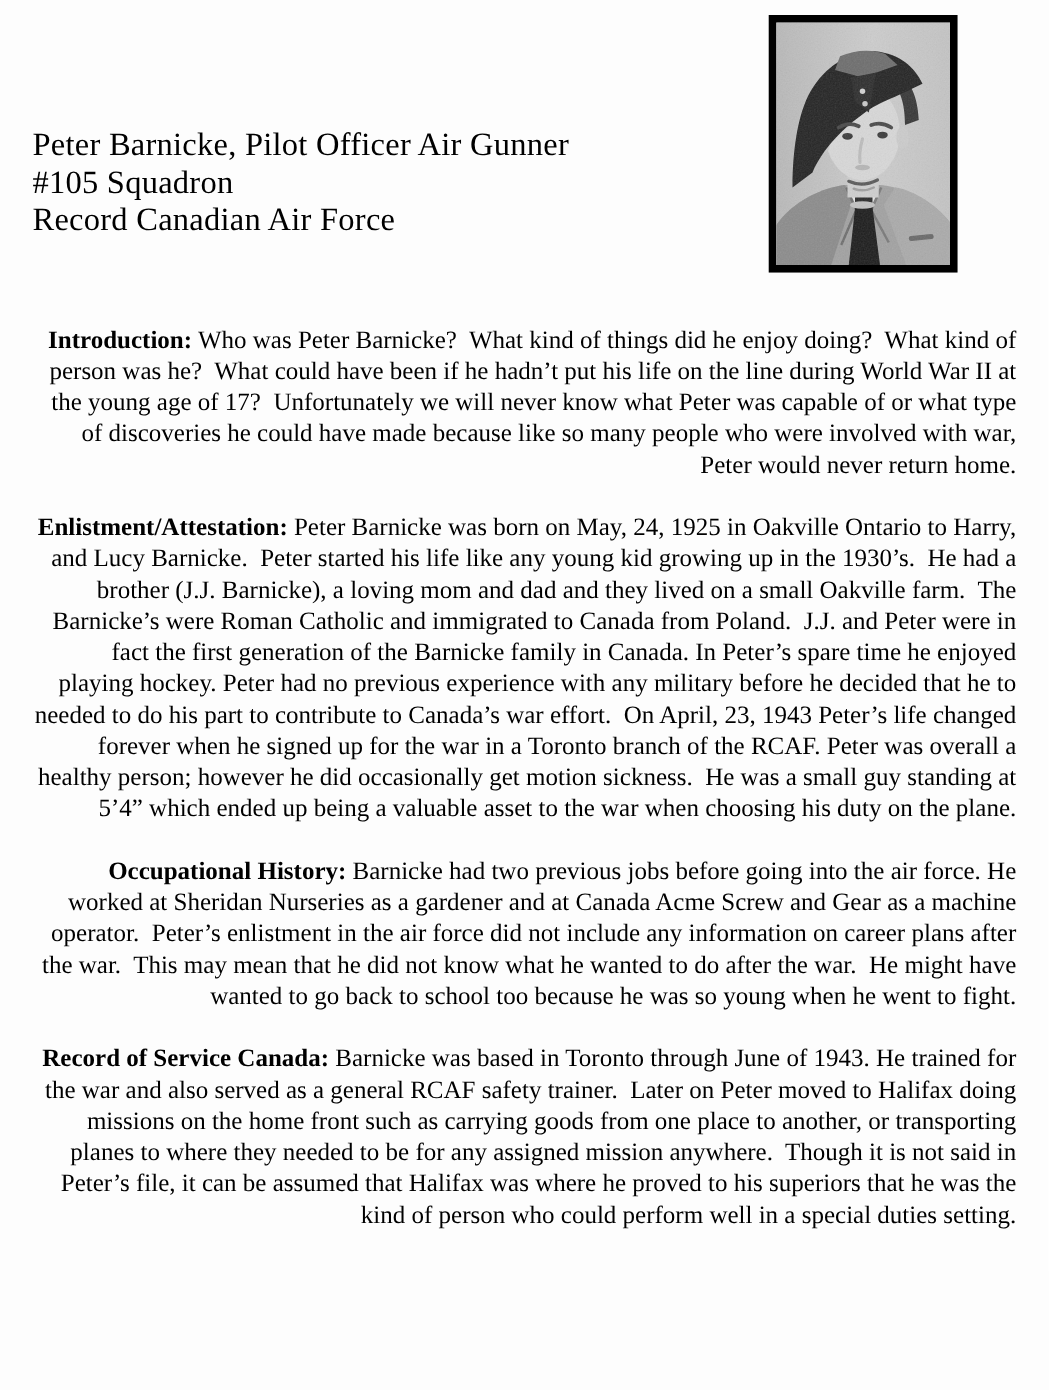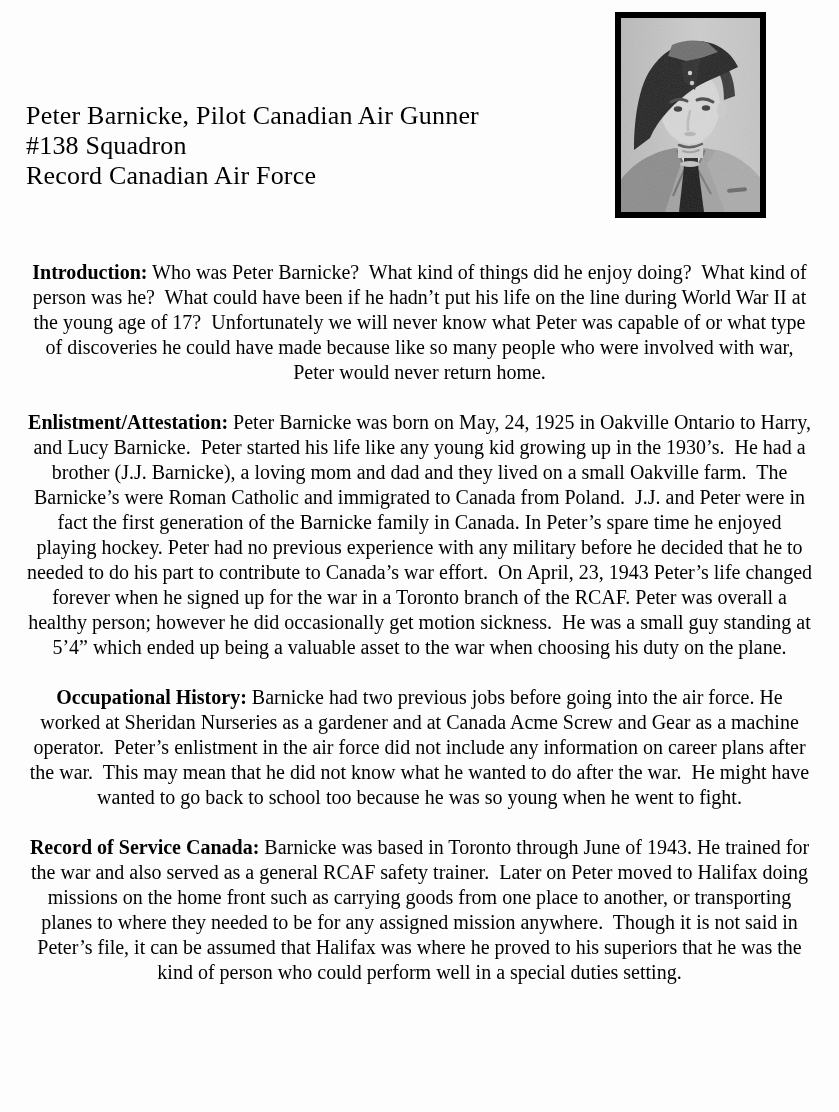--- a/index.html
+++ b/index.html
@@ -27,21 +27,21 @@
     line-height: 30px;
     letter-spacing: 0.2px;
   }
   .doc-title .title-line {
     white-space: nowrap;
   }
   .body-para {
     font-size: 20px;
     line-height: 25px;
     margin: 25px 0 0 0;
-    text-align: center;
+    text-align: right;
   }
   .body-para:first-of-type {
     margin-top: 69px;
   }
   .body-para .para-label {
     font-weight: bold;
   }
   .body-para .para-text {
     white-space: pre-wrap;
   }
@@ -124,22 +124,22 @@
 
       <ellipse cx="69" cy="146" rx="10" ry="3" fill="#c2c2c2"></ellipse>
 
       <rect x="0" y="0" width="139" height="194" filter="url(#grain)" opacity="0.16"></rect>
     </svg>
   </div>
 
   <div class="content">
 
     <h1 class="doc-title">
-      <div class="title-line">Peter Barnicke, Pilot Canadian Air Gunner</div>
-      <div class="title-line">#138 Squadron</div>
+      <div class="title-line">Peter Barnicke, Pilot Officer Air Gunner</div>
+      <div class="title-line">#105 Squadron</div>
       <div class="title-line">Record Canadian Air Force</div>
     </h1>
 
     <p class="body-para">
       <b class="para-label">Introduction:</b><span class="para-text"> Who was Peter Barnicke?  What kind of things did he enjoy doing?  What kind of person was he?  What could have been if he hadn’t put his life on the line during World War II at the young age of 17?  Unfortunately we will never know what Peter was capable of or what type of discoveries he could have made because like so many people who were involved with war, Peter would never return home.</span>
     </p>
 
     <p class="body-para">
       <b class="para-label">Enlistment/Attestation:</b><span class="para-text"> Peter Barnicke was born on May, 24, 1925 in Oakville Ontario to Harry, and Lucy Barnicke.  Peter started his life like any young kid growing up in the 1930’s.  He had a brother (J.J. Barnicke), a loving mom and dad and they lived on a small Oakville farm.  The Barnicke’s were Roman Catholic and immigrated to Canada from Poland.  J.J. and Peter were in fact the first generation of the Barnicke family in Canada. In Peter’s spare time he enjoyed playing hockey. Peter had no previous experience with any military before he decided that he to needed to do his part to contribute to Canada’s war effort.  On April, 23, 1943 Peter’s life changed forever when he signed up for the war in a Toronto branch of the RCAF. Peter was overall a healthy person; however he did occasionally get motion sickness.  He was a small guy standing at 5’4” which ended up being a valuable asset to the war when choosing his duty on the plane.</span>
     </p>

